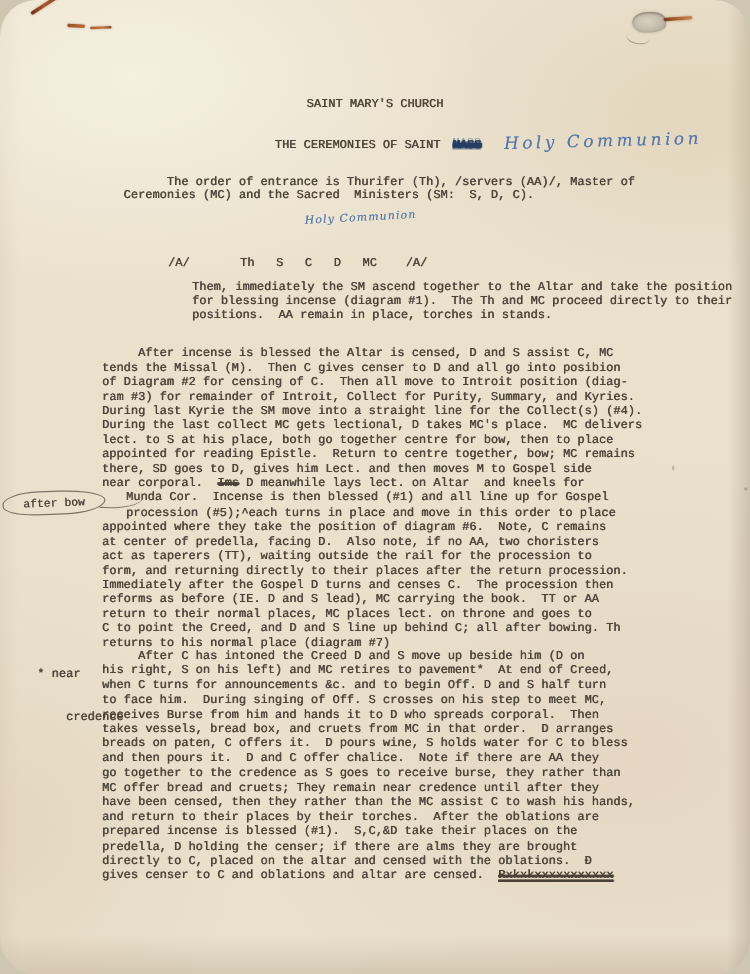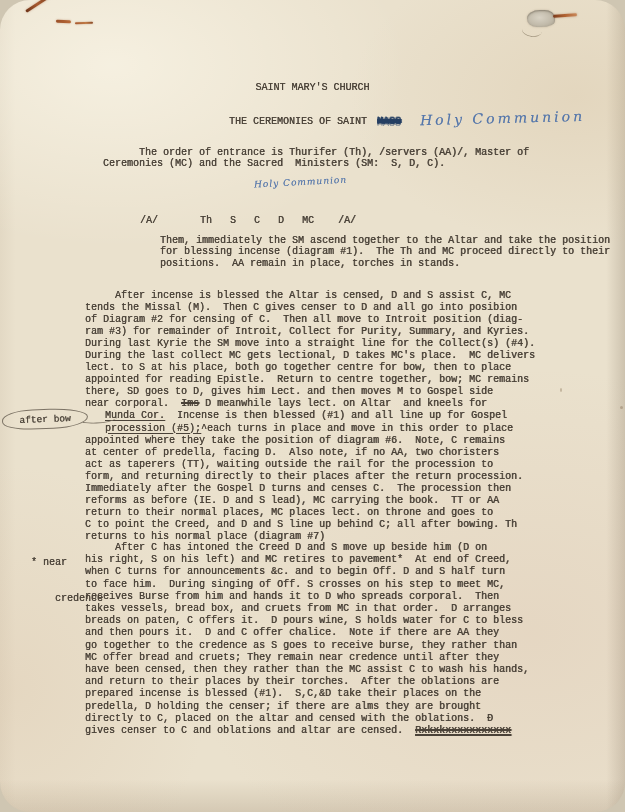--- a/index.html
+++ b/index.html
@@ -15,21 +15,21 @@
       linear-gradient(to bottom, rgba(160,140,115,0) 96%, rgba(150,130,105,.25) 100%);
     font-family:"Liberation Mono","DejaVu Sans Mono",monospace;
     color:#4a4238;
     border-radius:30px;
   }
   .typed{position:absolute;font-size:10px;white-space:pre;text-shadow:0.35px 0 0 rgba(74,66,56,.75), 0 0 0.6px rgba(74,66,56,.35);}
   .tline{white-space:pre;}
   .center{left:0;width:625px;text-align:center;}
 
   .tk-strike{text-decoration:line-through;text-decoration-thickness:1.8px;text-shadow:0.5px 0 0 currentColor;}
-  .tk-under{text-decoration:underline;text-underline-offset:1.5px;padding-left:20px;}
+  .tk-under{text-underline-offset:1.5px;padding-left:20px;}
   .tk-both{text-decoration:underline line-through;text-decoration-thickness:1.6px;text-shadow:0.5px 0 0 currentColor;}
   .tk-blot{color:#3b5a8c;text-decoration:line-through;text-decoration-thickness:2.5px;text-decoration-color:rgba(59,90,140,.95);text-shadow:0.5px 0 0 rgba(59,90,140,.8);}
 
   .blot-heavy{
     color:#243e62;margin-left:4px;
     text-decoration:line-through;text-decoration-thickness:4px;text-decoration-color:rgba(36,62,98,.85);
     text-shadow:0 1.5px 0 rgba(36,62,98,.55), 0 -1.5px 0 rgba(36,62,98,.45), 0.8px 0 0 rgba(36,62,98,.9);
   }
 
   .handwriting{

